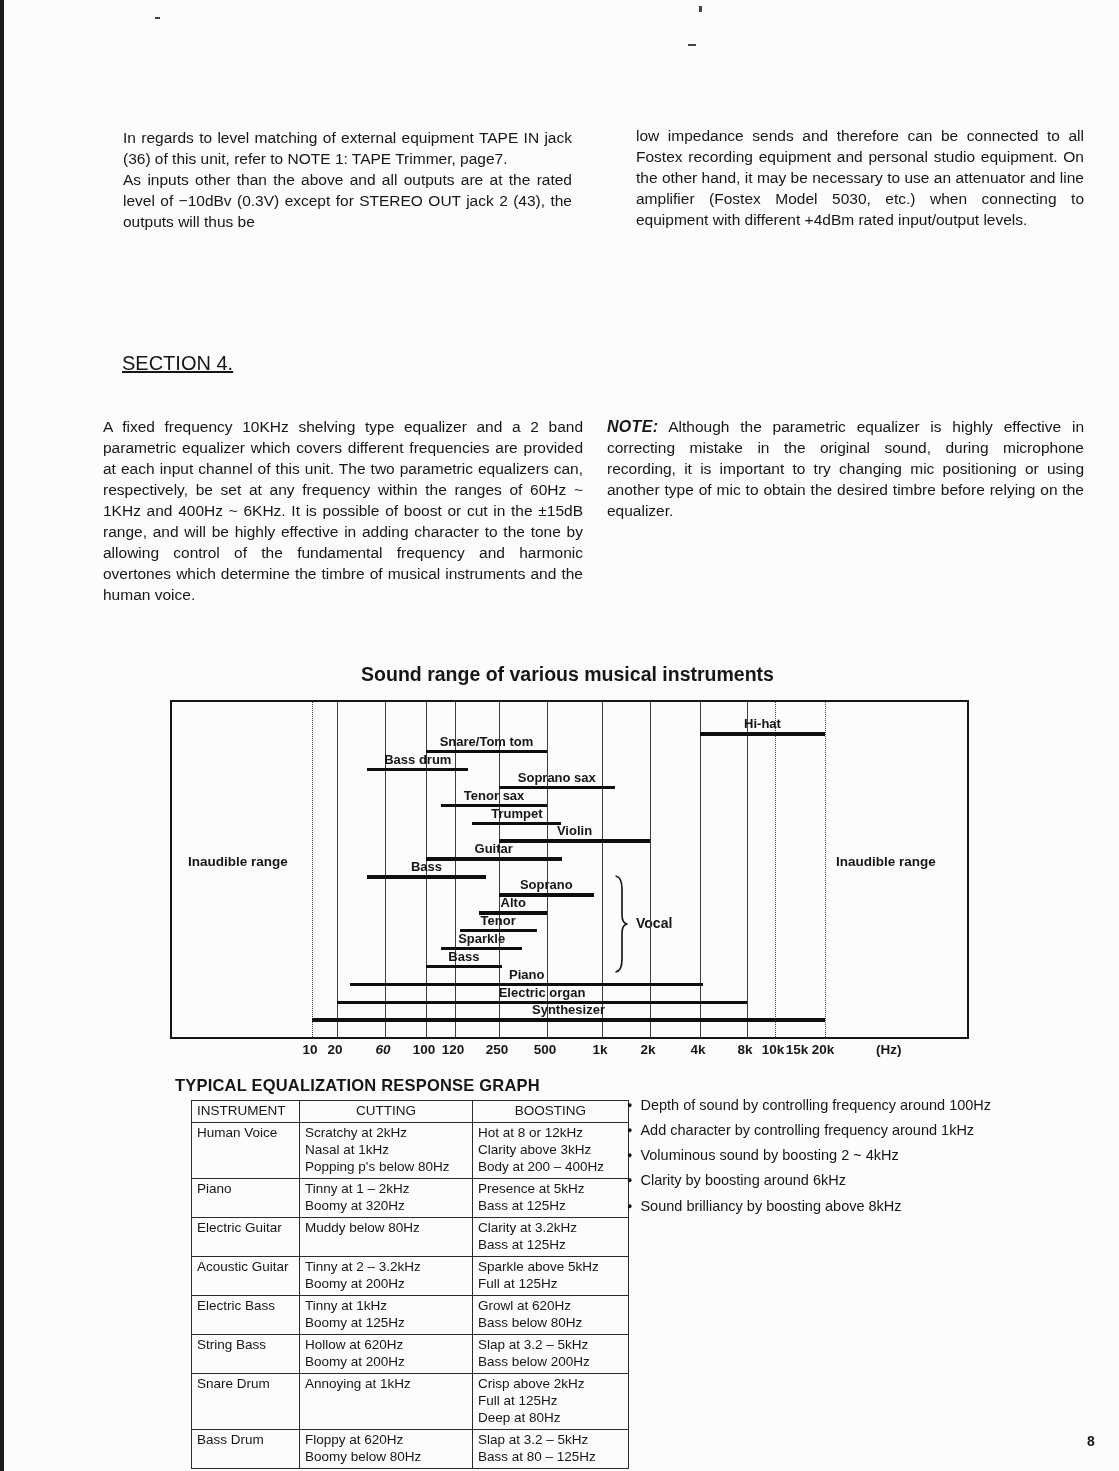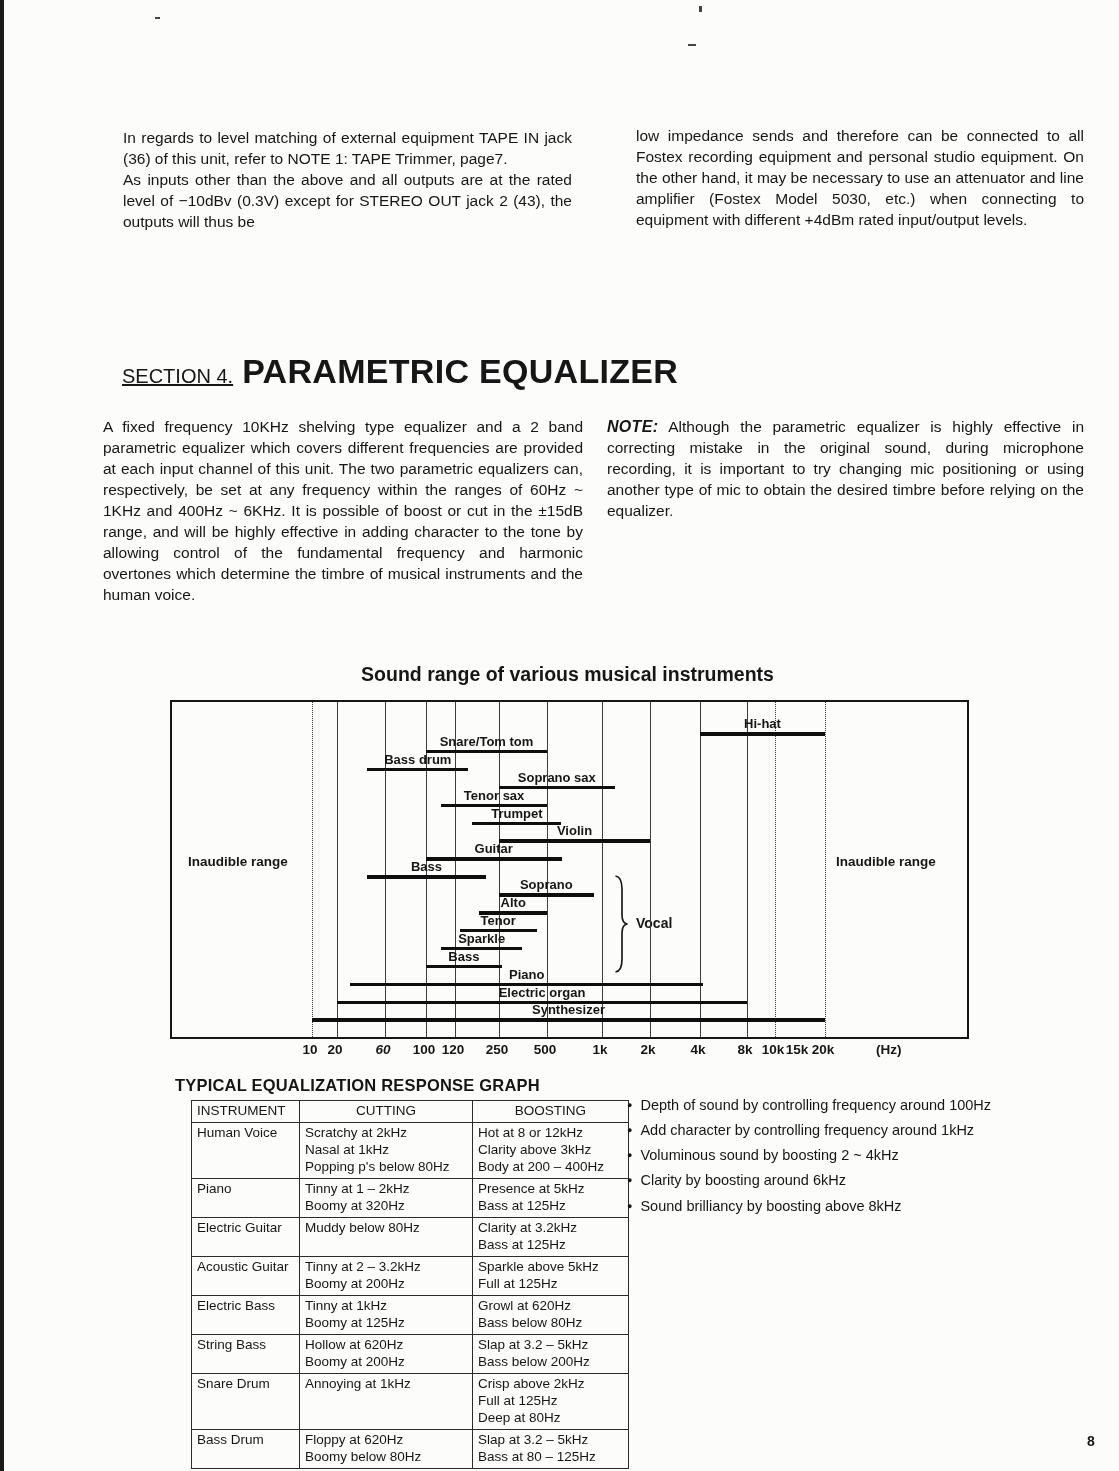--- a/index.html
+++ b/index.html
@@ -58,21 +58,20 @@
   <div class="speck" style="left:699px;top:6px;width:3px;height:6px;"></div>
   <div class="speck" style="left:688px;top:44px;width:8px;height:2px;"></div>
   <div class="speck" style="left:155px;top:17px;width:5px;height:2px;"></div>
 
   <p class="intro-left">In regards to level matching of external equipment TAPE IN jack (36) of this unit, refer to NOTE 1: TAPE Trimmer, page7.
 As inputs other than the above and all outputs are at the rated level of −10dBv (0.3V) except for STEREO OUT jack 2 (43), the outputs will thus be</p>
   <p class="intro-right">low impedance sends and therefore can be connected to all Fostex recording equipment and personal studio equipment. On the other hand, it may be necessary to use an attenuator and line amplifier (Fostex Model 5030, etc.) when connecting to equipment with different +4dBm rated input/output levels.</p>
 
   <div class="section-heading">
     <span class="section-label">SECTION 4.</span>
-    <span class="section-title">PARAMETRIC EQUALIZER</span>
   </div>
 
   <p class="body-left">A fixed frequency 10KHz shelving type equalizer and a 2 band parametric equalizer which covers different frequencies are provided at each input channel of this unit. The two parametric equalizers can, respectively, be set at any frequency within the ranges of 60Hz ~ 1KHz and 400Hz ~ 6KHz. It is possible of boost or cut in the ±15dB range, and will be highly effective in adding character to the tone by allowing control of the fundamental frequency and harmonic overtones which determine the timbre of musical instruments and the human voice.</p>
   <p class="body-right"><b class="note-label">NOTE:</b> <span>Although the parametric equalizer is highly effective in correcting mistake in the original sound, during microphone recording, it is important to try changing mic positioning or using another type of mic to obtain the desired timbre before relying on the equalizer.</span></p>
 
   <div class="chart-title">Sound range of various musical instruments</div>
 
   <div class="chart-box" id="chart">
     <span class="inaudible left">Inaudible range</span>
     <span class="inaudible right">Inaudible range</span>

